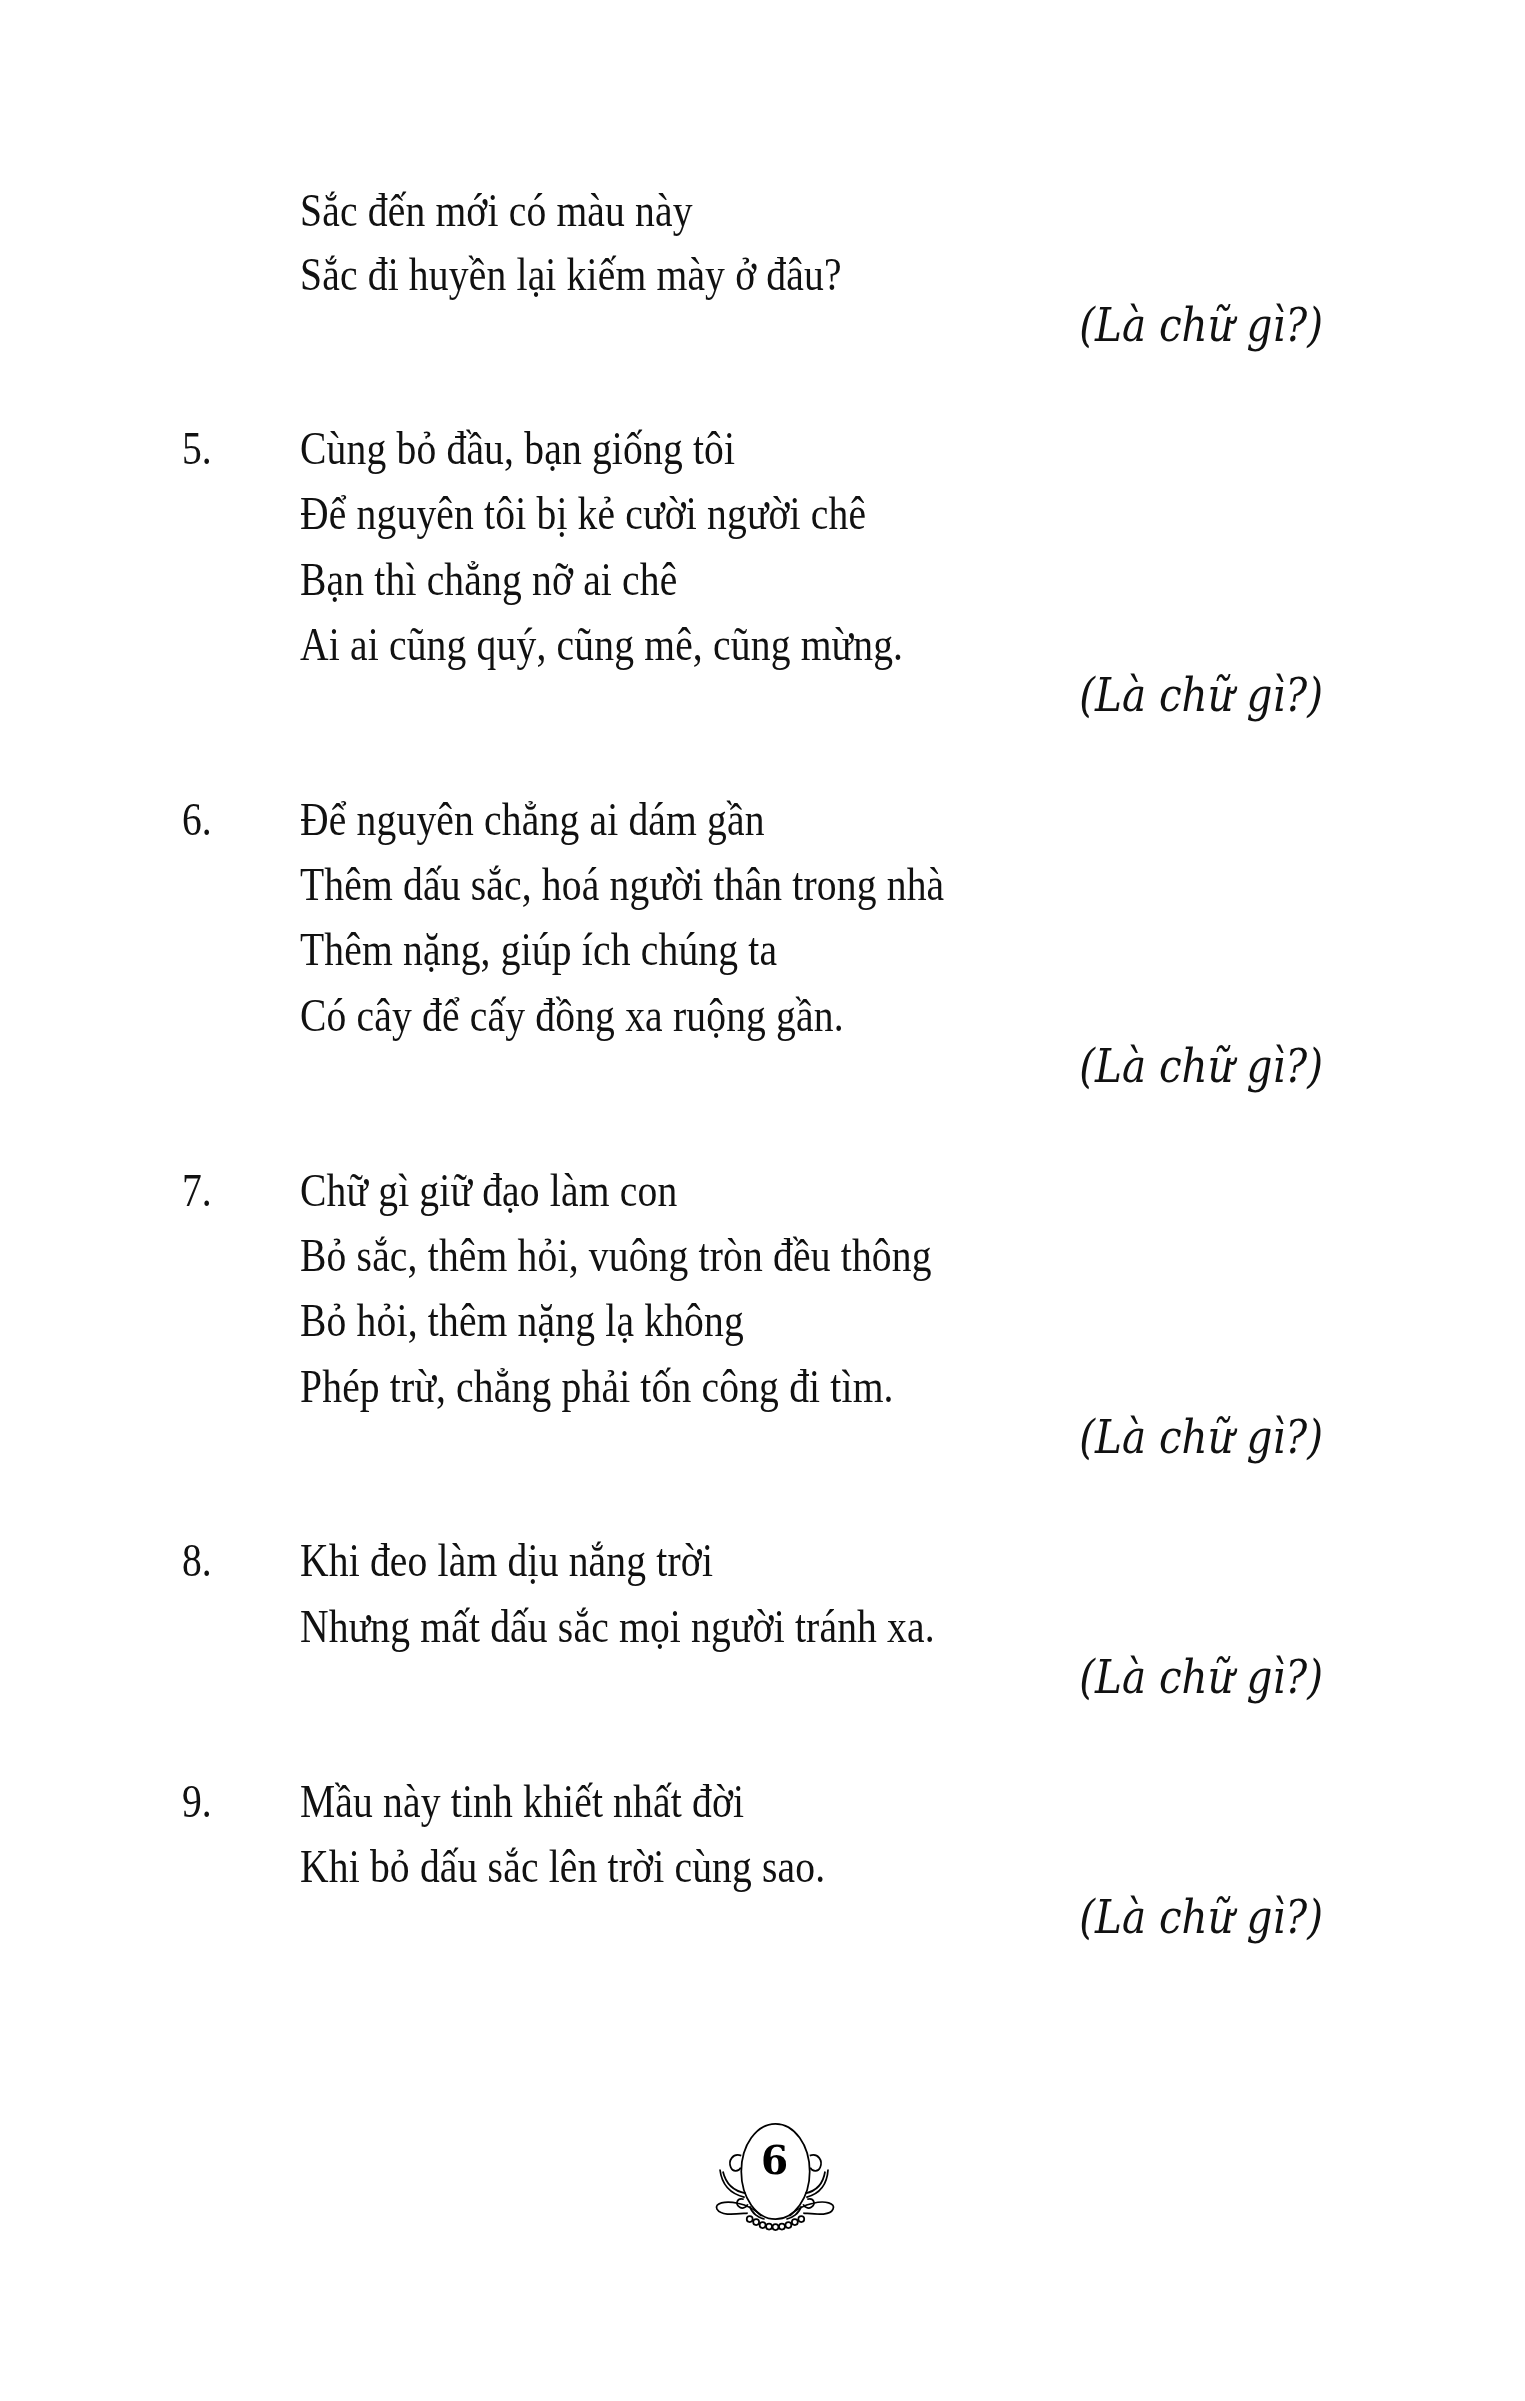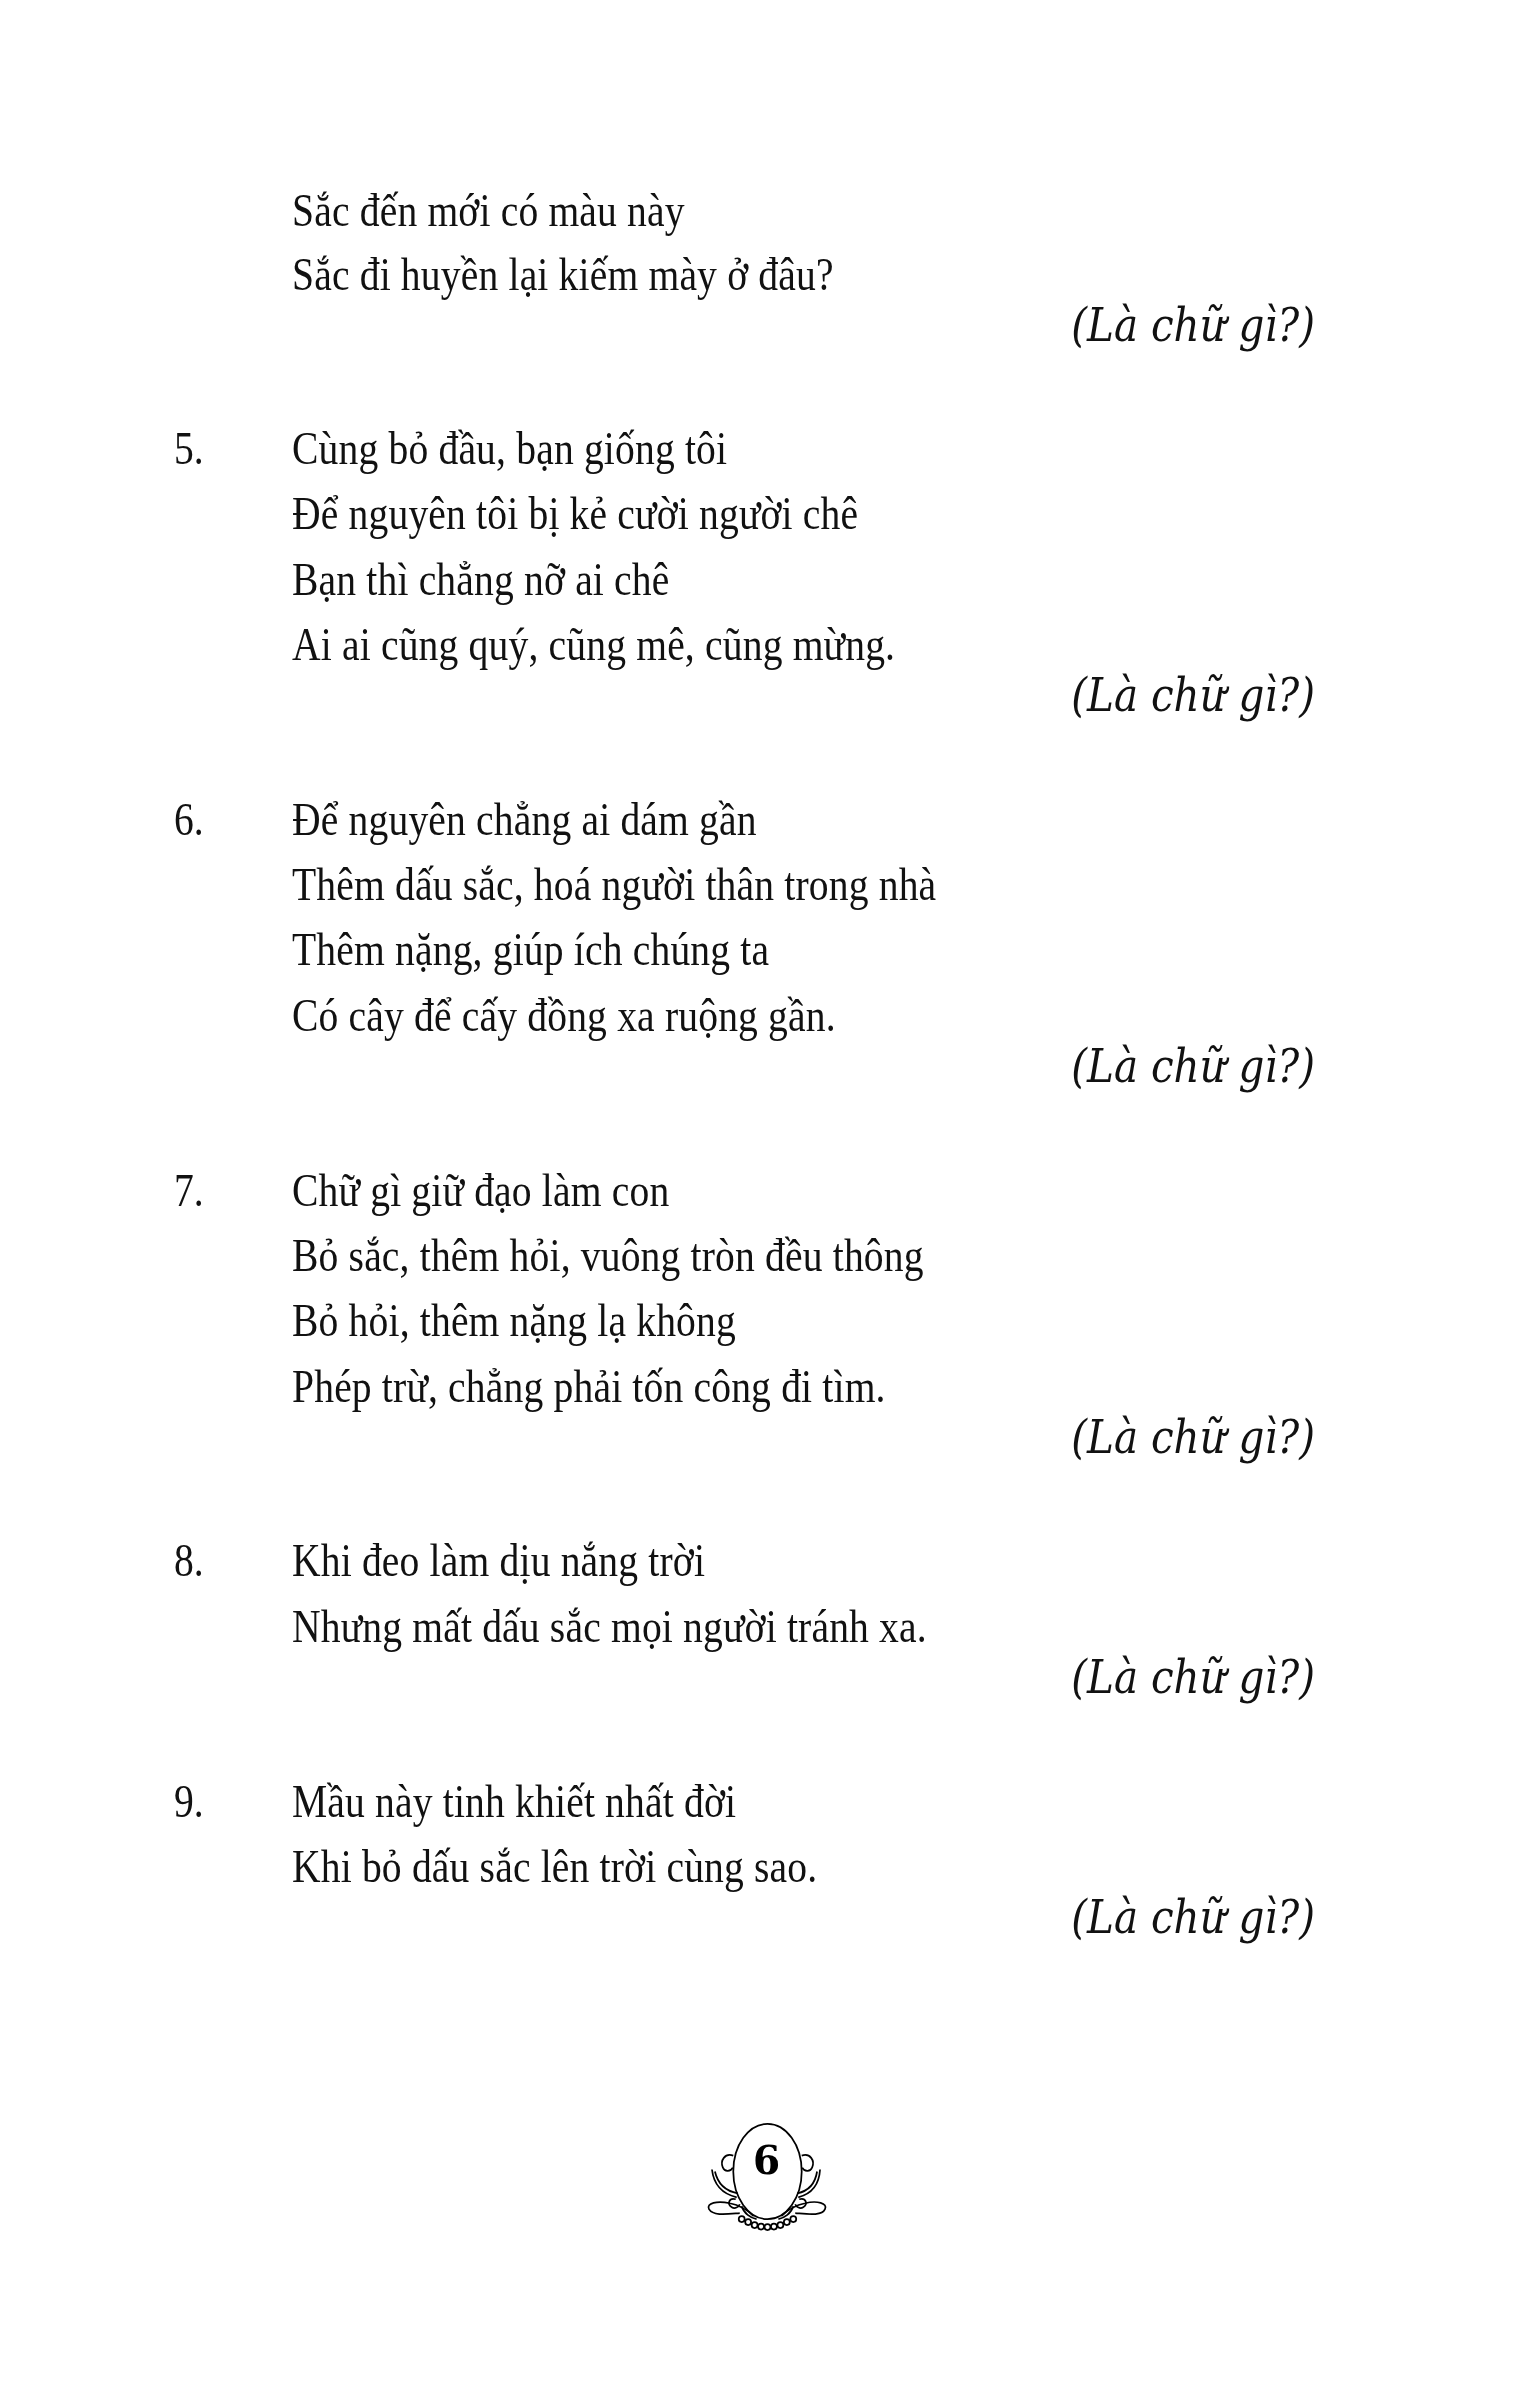--- a/index.html
+++ b/index.html
@@ -10,21 +10,21 @@
     body {
       width: 1525px;
       height: 2401px;
       position: relative;
       overflow: hidden;
       font-family: "Liberation Serif", "DejaVu Serif", serif;
       color: #111111;
     }
     .page {
       position: absolute;
-      left: 0; top: 0;
+      left: 8px; top: 0;
       width: 1499px;
       height: 2401px;
       border-radius: 22px;
     }
     .line {
       position: absolute;
       left: 292px;
       font-size: 46px;
       line-height: 55px;
       white-space: nowrap;

